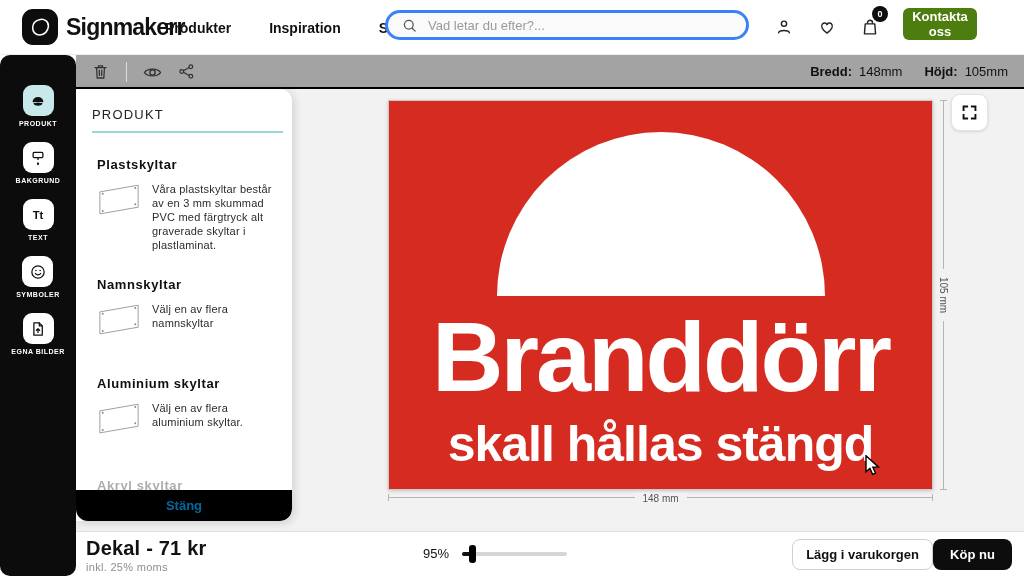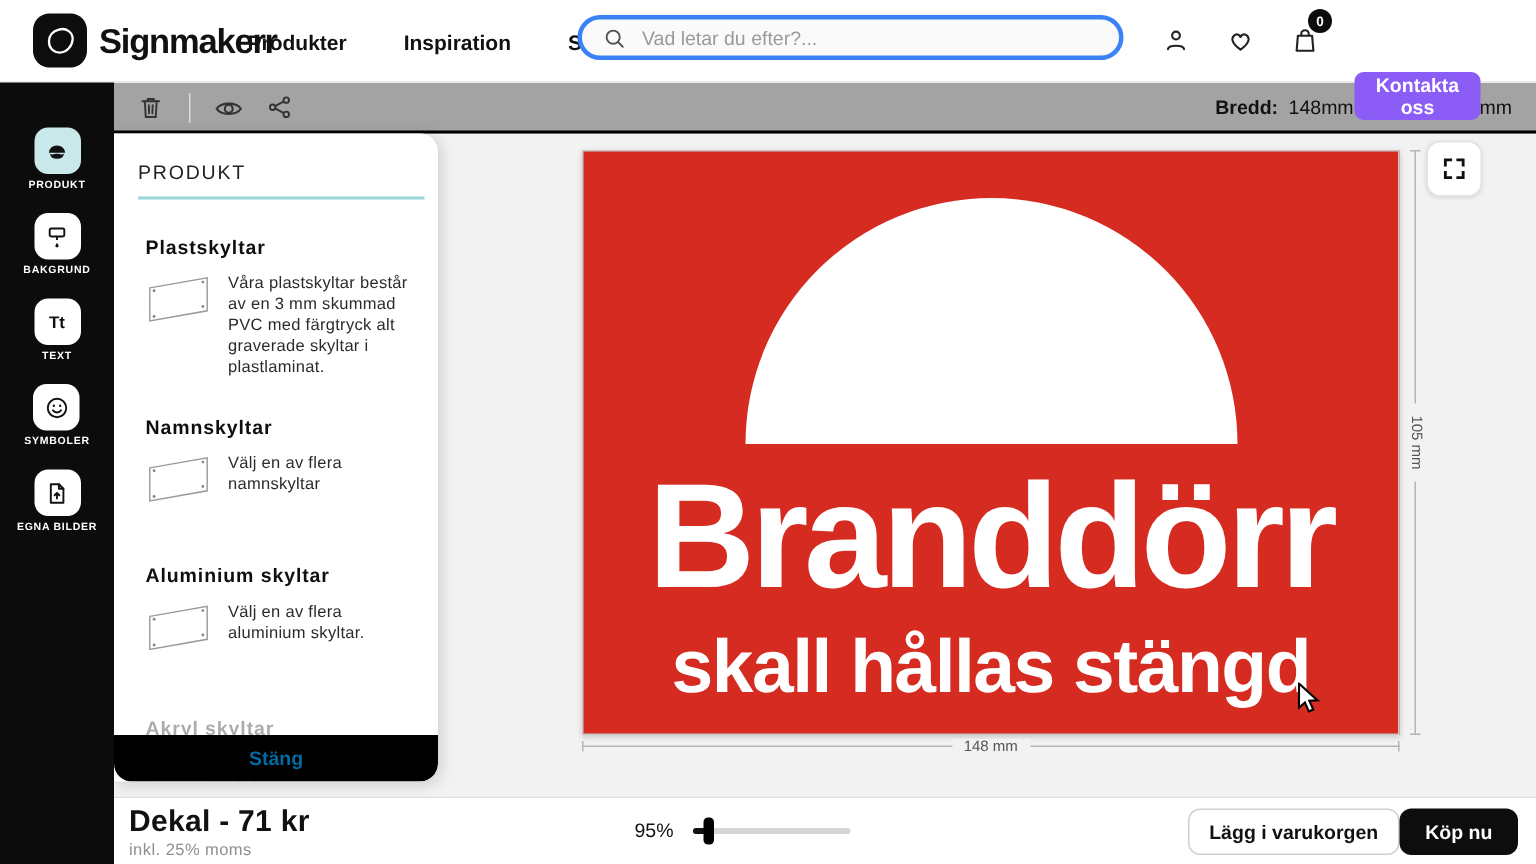--- a/index.html
+++ b/index.html
@@ -19,38 +19,38 @@
   .nav { position:absolute; left:165px; top:0; height:55px; display:flex; align-items:center; gap:38px; }
   .nav a { font-size:14px; font-weight:bold; color:#111; text-decoration:none; }
   .search { position:absolute; left:385px; top:10px; width:364px; height:30px; border:3px solid #3b82f6;
             background:#fafafa; border-radius:16px; display:flex; align-items:center; gap:8px; padding:0 13px; }
   .search input { flex:1; border:none; outline:none; background:transparent; font-size:13px; color:#444;
                   font-family:"Liberation Sans","DejaVu Sans",sans-serif; }
   .search input::placeholder { color:#9a9a9a; }
   .hicon { position:absolute; top:17px; width:20px; height:20px; cursor:pointer; }
   .badge { position:absolute; left:872px; top:6px; width:16px; height:16px; background:#0d0d0d; color:#fff;
            border-radius:50%; font-size:9px; font-weight:bold; display:flex; align-items:center; justify-content:center; }
-  .contact-btn { position:absolute; left:903px; top:8px; width:84px; height:32px; background:#8b5cf6; color:#fff;
+  .contact-btn { position:absolute; left:903px; top:8px; width:74px; height:32px; background:#4d7c0f; color:#fff;
                  font-size:13px; font-weight:bold; border:none; border-radius:6px; cursor:pointer;
-                 font-family:"Liberation Sans","DejaVu Sans",sans-serif;margin-top:40px; }
+                 font-family:"Liberation Sans","DejaVu Sans",sans-serif; }
 
   
   .toolbar { position:absolute; left:76px; top:55px; width:948px; height:34px; background:#a3a3a3;
              border-bottom:2px solid #000000; z-index:2; }
   .tool-icons { position:absolute; left:15px; top:7px; display:flex; align-items:center; gap:15px; }
   .tbtn { width:20px; height:20px; cursor:pointer; }
   .tdivider { width:1px; height:20px; background:#dcdcdc; }
   .dims { position:absolute; right:16px; top:9px; display:flex; align-items:baseline; font-size:13px; color:#111; }
   .dim-label { font-weight:bold; margin-right:7px; }
   .dim-value { margin-right:22px; }
   .dims .dim-value:last-child { margin-right:0; }
 
   
   .sidebar { position:absolute; left:0; top:55px; width:76px; height:521px; background:#0c0c0c; z-index:8;
-             display:flex; flex-direction:column; align-items:center; padding-top:30px; }
+             display:flex; flex-direction:column; align-items:center; padding-top:30px;border-radius:10px; }
   .side-item { display:flex; flex-direction:column; align-items:center; margin-bottom:15px; cursor:pointer; }
   .side-icon { width:31px; height:31px; background:#fff; border-radius:9px; display:flex; align-items:center; justify-content:center; }
   .side-item.active .side-icon { background:#c9e8ea; }
   .side-label { margin-top:4px; font-size:7px; font-weight:bold; color:#fff; letter-spacing:.5px; }
 
   
   .canvas { position:absolute; left:76px; top:89px; width:948px; height:442px; background:#f2f2f2; z-index:1; }
   .sign { position:absolute; left:312px; top:11px; width:545px; height:390px; background:#d52b20;
           border:1px solid #c9c9c9; box-shadow:0 1px 4px rgba(0,0,0,.18); cursor:pointer; }
   .dome { position:absolute; left:108px; top:31px; width:328px; height:164px; background:#fff;

